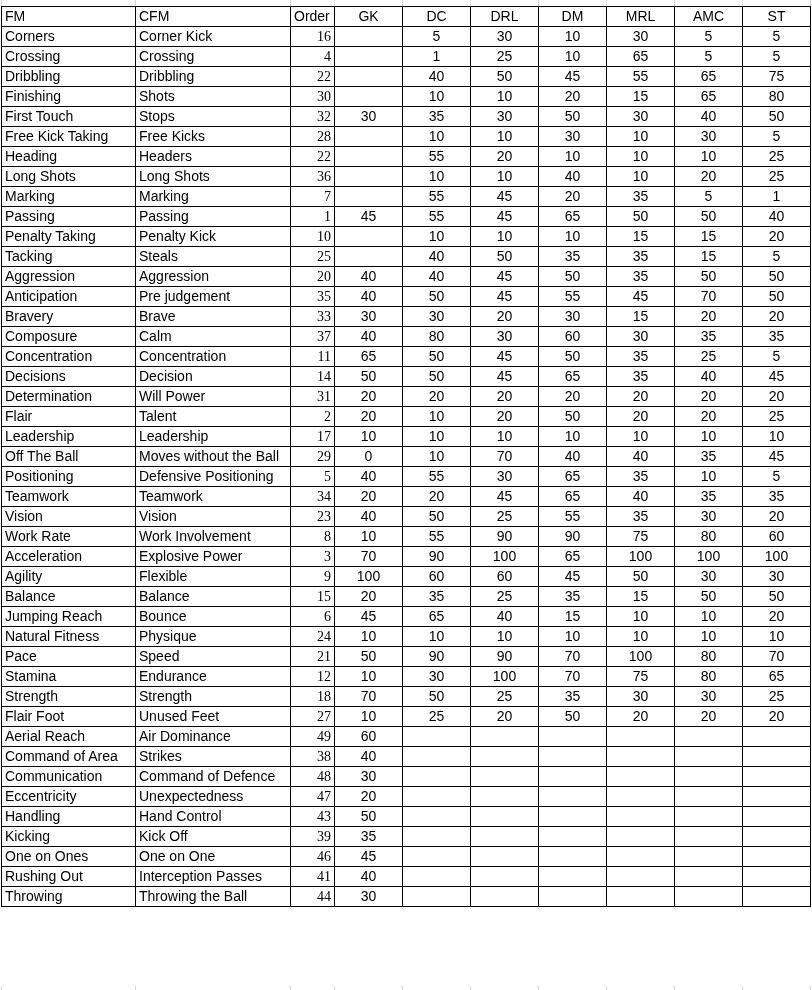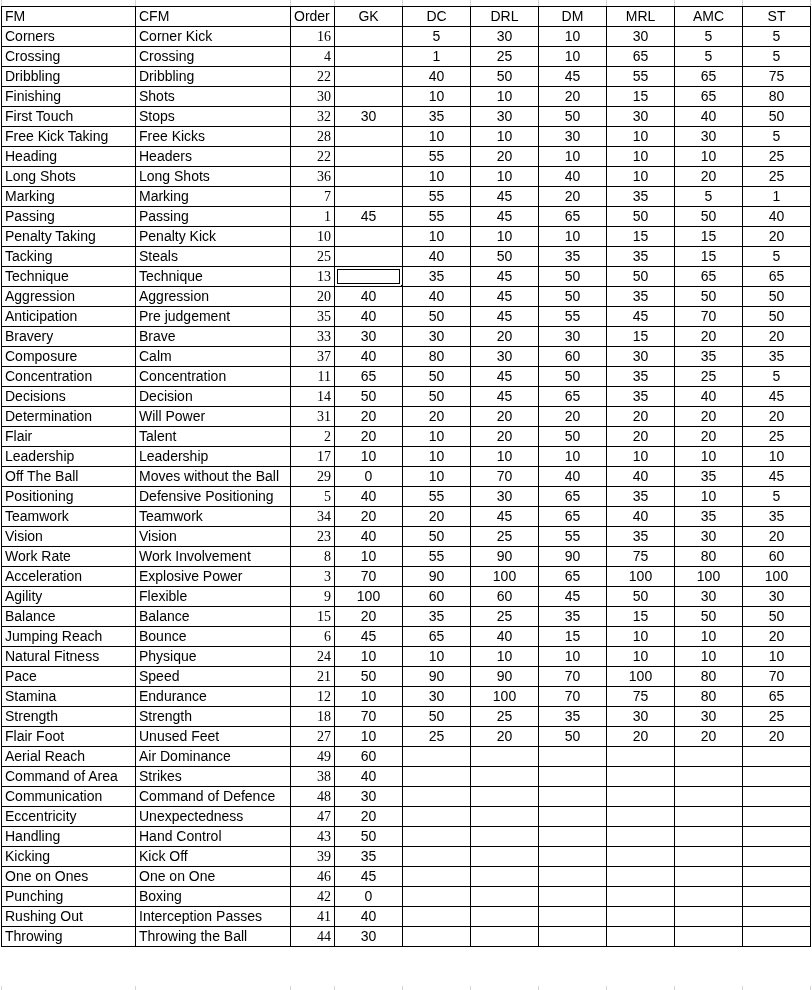--- a/index.html
+++ b/index.html
@@ -267,35 +267,20 @@
           <td class="ar">25</td>
           <td class="ac"></td>
           <td class="ac">40</td>
           <td class="ac">50</td>
           <td class="ac">35</td>
           <td class="ac">35</td>
           <td class="ac">15</td>
           <td class="ac">5</td>
         </tr>
         <tr>
-          <td class="al">Technique</td>
-          <td class="al">Technique</td>
-          <td class="ar">13</td>
-          <td class="ac selected">
-            <div class="sel-border"></div>
-            <div class="fill-handle"></div>
-          </td>
-          <td class="ac">35</td>
-          <td class="ac">45</td>
-          <td class="ac">50</td>
-          <td class="ac">50</td>
-          <td class="ac">65</td>
-          <td class="ac">65</td>
-        </tr>
-        <tr>
           <td class="al">Aggression</td>
           <td class="al">Aggression</td>
           <td class="ar">20</td>
           <td class="ac">40</td>
           <td class="ac">40</td>
           <td class="ac">45</td>
           <td class="ac">50</td>
           <td class="ac">35</td>
           <td class="ac">50</td>
           <td class="ac">50</td>
@@ -634,32 +619,20 @@
           <td class="ac"></td>
           <td class="ac"></td>
           <td class="ac"></td>
           <td class="ac"></td>
         </tr>
         <tr>
           <td class="al">One on Ones</td>
           <td class="al">One on One</td>
           <td class="ar">46</td>
           <td class="ac">45</td>
-          <td class="ac"></td>
-          <td class="ac"></td>
-          <td class="ac"></td>
-          <td class="ac"></td>
-          <td class="ac"></td>
-          <td class="ac"></td>
-        </tr>
-        <tr>
-          <td class="al">Punching</td>
-          <td class="al">Boxing</td>
-          <td class="ar">42</td>
-          <td class="ac">0</td>
           <td class="ac"></td>
           <td class="ac"></td>
           <td class="ac"></td>
           <td class="ac"></td>
           <td class="ac"></td>
           <td class="ac"></td>
         </tr>
         <tr>
           <td class="al">Rushing Out</td>
           <td class="al">Interception Passes</td>

